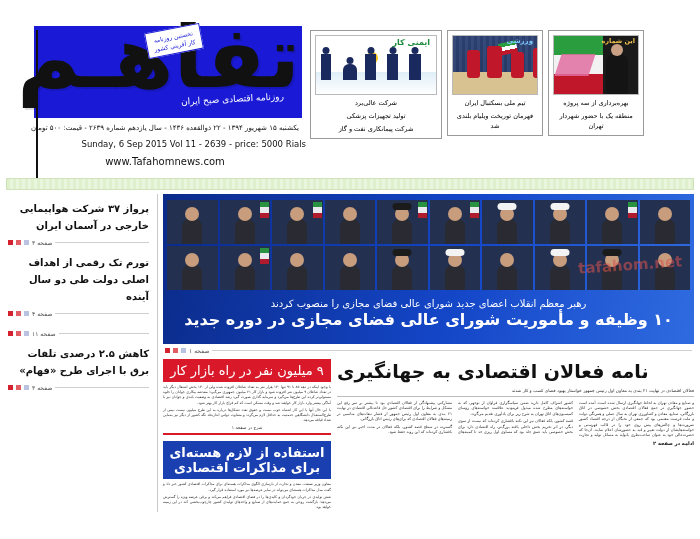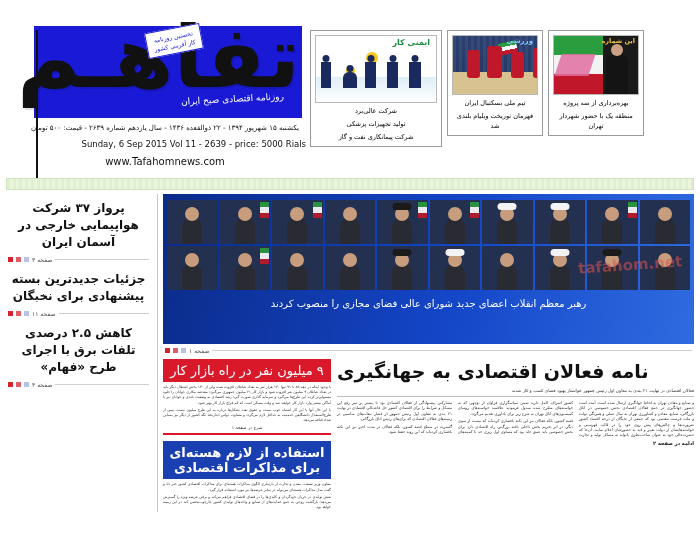--- a/index.html
+++ b/index.html
@@ -54,21 +54,21 @@
   }
   .mast-rule { position: absolute; right: 272px; top: 22px; width: 2px; height: 148px; background: #111; }
 
   
   .teasers { display: flex; flex-direction: row-reverse; gap: 5px; align-items: flex-start;
              padding-top: 22px; padding-right: 6px; }
   .teaser { border: 1px solid #9a9a9a; background: #fff; padding: 4px; }
   .teaser.wide { width: 132px; }
   .teaser.narrow { width: 96px; }
   .t-imgbox { position: relative; border: 1px solid #b9b9b9; overflow: hidden; }
-  .t-imgbox.wide { height: 68px; }
+  .t-imgbox.wide { height: 60px; }
   .t-imgbox.narrow { height: 60px; }
   .t-cap { text-align: center; font-size: 6.5px; line-height: 10px; color: #000; margin-top: 3px; direction: rtl; }
 
   
   .ad1 { background: linear-gradient(#ffffff 62%, #dfeef7 62%, #ffffff 100%); }
   .ad1 .ribbon { position: absolute; right: 6px; top: 2px; font-size: 8px; color: #1a8a3c; font-weight: bold; }
   .ad1 .dot { position: absolute; background: #f5c518; border-radius: 50%; }
   .fig { position: absolute; bottom: 14px; background: #1b2a5e; }
   .fig .head { position: absolute; left: 50%; transform: translateX(-50%); top: -7px;
                width: 7px; height: 7px; border-radius: 50%; background: #1b2a5e; }
@@ -108,21 +108,21 @@
   .green-strip { margin: 0 6px; height: 12px;
     background: repeating-linear-gradient(90deg,#dff0cf 0 3px,#e9f5dd 3px 6px);
     border: 1px solid #cfe3bb; }
 
   
   .body-wrap { display: flex; flex-direction: row-reverse; padding: 4px 6px 0 6px; gap: 5px; }
 
   
   .rail { width: 152px; border-right: 1px solid #c9c9c9; padding-right: 6px; }
   .rail-item { padding: 6px 2px 2px 2px; }
-  .rail-item h3 { font-size: 12px; line-height: 17px; font-weight: bold; color: #111; text-align: center; direction: rtl; }
+  .rail-item h3 { font-size: 10px; line-height: 17px; font-weight: bold; color: #111; text-align: right; direction: rtl; }
   .pagemark { display: flex; flex-direction: row-reverse; align-items: center; gap: 3px; margin-top: 5px; }
   .pagemark .sq { width: 5px; height: 5px; }
   .pagemark .sq.r { background: #d4232e; }
   .pagemark .sq.b1 { background: #e25c64; }
   .pagemark .sq.b2 { background: #b9c2e0; }
   .pagemark .lbl { font-size: 6px; color: #444; direction: rtl; }
   .pagemark .line { flex: 1; height: 1px; background: #cfcfcf; }
 
   
   .main { flex: 1; }
@@ -261,23 +261,32 @@
         <h3>پرواز ۳۷ شرکت هواپیمایی خارجی در آسمان ایران</h3>
         <div class="pagemark">
           <span class="sq r"></span>
           <span class="sq b1"></span>
           <span class="sq b2"></span>
           <span class="lbl">صفحه ۳</span>
           <span class="line"></span>
         </div>
       </div>
 
-
       <div class="rail-item">
-        <h3>جزئیات جدیدترین بسته پیشنهادی برای نخبگان</h3>
+        <h3>تورم تک رقمی از اهداف اصلی دولت طی دو سال آینده</h3>
+        <div class="pagemark">
+          <span class="sq r"></span>
+          <span class="sq b1"></span>
+          <span class="sq b2"></span>
+          <span class="lbl">صفحه ۴</span>
+          <span class="line"></span>
+        </div>
+      </div>
+
+      <div class="rail-item">
         <div class="pagemark">
           <span class="sq r"></span>
           <span class="sq b1"></span>
           <span class="sq b2"></span>
           <span class="lbl">صفحه ۱۱</span>
           <span class="line"></span>
         </div>
       </div>
 
       <div class="rail-item">
@@ -360,20 +369,21 @@
           <div class="cell">
               <div class="flagbit"></div>
               <div class="face"></div>
             </div>
           <div class="cell">
               <div class="face"></div>
             </div>
         </div>
         <div class="wm">tafahom.net</div>
         <div class="kicker">رهبر معظم انقلاب اعضای جدید شورای عالی فضای مجازی را منصوب کردند</div>
+        <div class="m-head">۱۰ وظیفه و مأموریت شورای عالی فضای مجازی در دوره جدید</div>
       </div>
 
       <div class="mark-under pagemark">
         <span class="sq r"></span>
         <span class="sq b1"></span>
         <span class="sq b2"></span>
         <span class="lbl">صفحه ۱</span>
         <span class="line"></span>
       </div>
 

